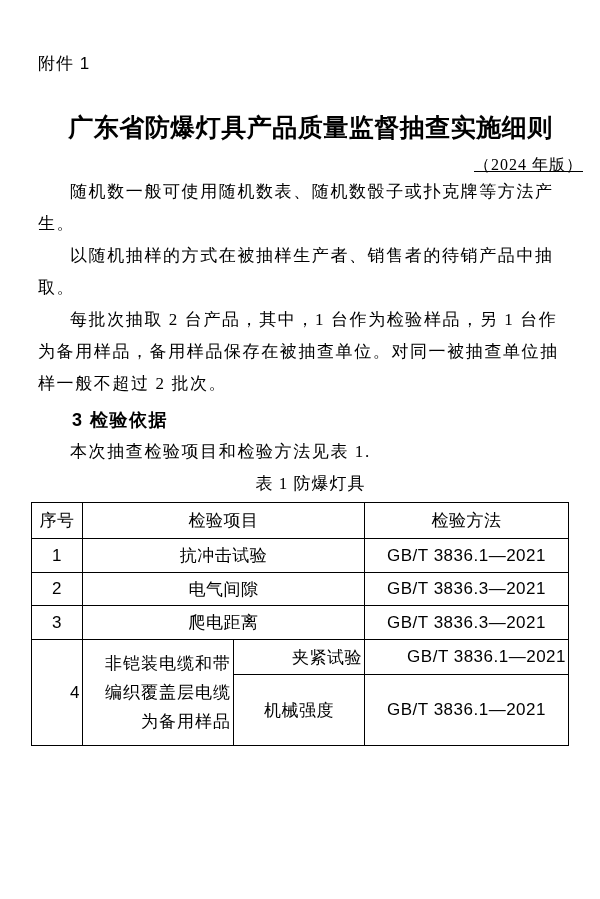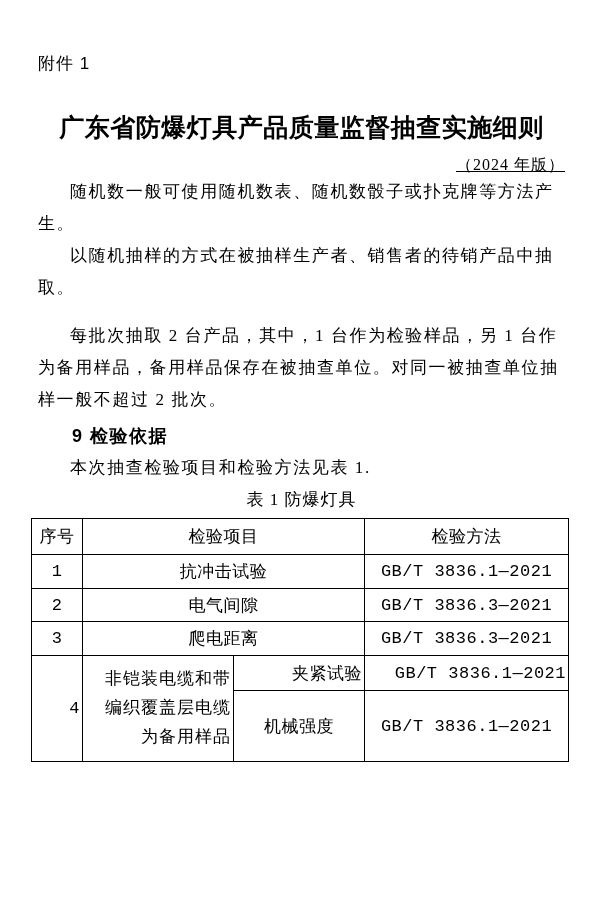--- a/index.html
+++ b/index.html
@@ -9,21 +9,21 @@
     width: 600px;
     height: 899px;
     margin: 0 auto;
     background: #ffffff;
     color: #000000;
     overflow: hidden;
     box-sizing: border-box;
   }
   .doc {
     box-sizing: border-box;
-    padding: 55px 35px 0 38px;
+    padding: 55px 17px 0 38px;
   }
   .attachment {
     font: 17px/18px "Liberation Sans", "DejaVu Sans", sans-serif;
     letter-spacing: 1px;
   }
   .title {
     margin: 38px 0 0 0;
     font-family: "Liberation Serif", "DejaVu Serif", serif;
     font-weight: 700;
     font-size: 25px;
@@ -46,32 +46,32 @@
     line-height: 32px;
     letter-spacing: 1.5px;
   }
   .h-sec.first { margin-top: 35px; }
   .h-sec.second { margin-top: 4px; }
   .para {
     font: 17px/32px "Liberation Serif", "DejaVu Serif", serif;
     letter-spacing: 1.6px;
   }
   .para .indent { text-indent: 32px; }
-  .para.gap { margin-top: 16px; }
+  .para.gap { margin-top: 0; }
   .caption {
     font: 17px/32px "Liberation Serif", "DejaVu Serif", serif;
     text-align: center;
     letter-spacing: 1px;
   }
   table.spec {
     margin: 2px 0 0 -7px;
     width: 537px;
     border-collapse: collapse;
     table-layout: fixed;
-    font-family: Liberation Mono, monospace;
+    font-family: Liberation Sans, sans-serif;
     font-size: 17px;
   }
   table.spec td {
     border: 1.5px solid #000000;
     text-align: center;
     vertical-align: middle;
     padding: 0 2px;
     letter-spacing: 0.5px;
   }
   tr.r-head  td { height: 35px; }
@@ -104,21 +104,21 @@
       <div class="indent">以随机抽样的方式在被抽样生产者、销售者的待销产品中抽</div>
       <div>取。</div>
     </div>
 
     <div class="para gap">
       <div class="indent">每批次抽取 2 台产品，其中，1 台作为检验样品，另 1 台作</div>
       <div>为备用样品，备用样品保存在被抽查单位。对同一被抽查单位抽</div>
       <div>样一般不超过 2 批次。</div>
     </div>
 
-    <div class="h-sec second">9 检验依据</div>
+    <div class="h-sec second">3 检验依据</div>
 
     <div class="para">
       <div class="indent">本次抽查检验项目和检验方法见表 1.</div>
     </div>
 
     <div class="caption">表 1 防爆灯具</div>
 
     <table class="spec">
       <colgroup>
         <col style="width:51px">

